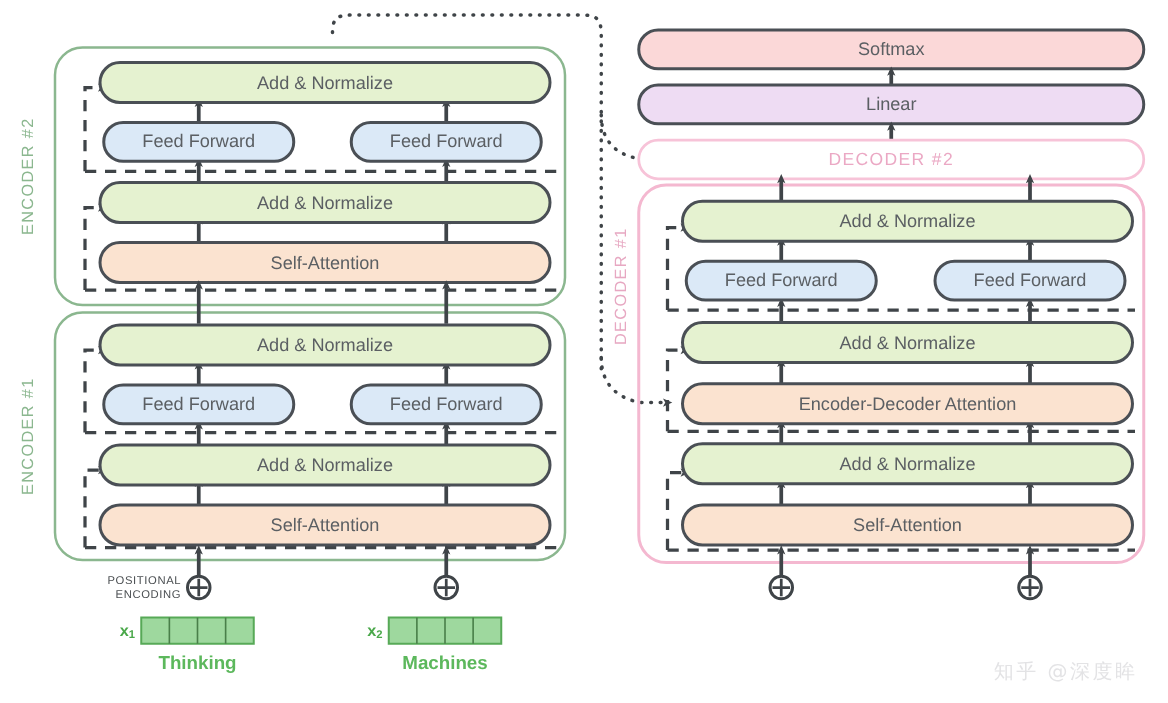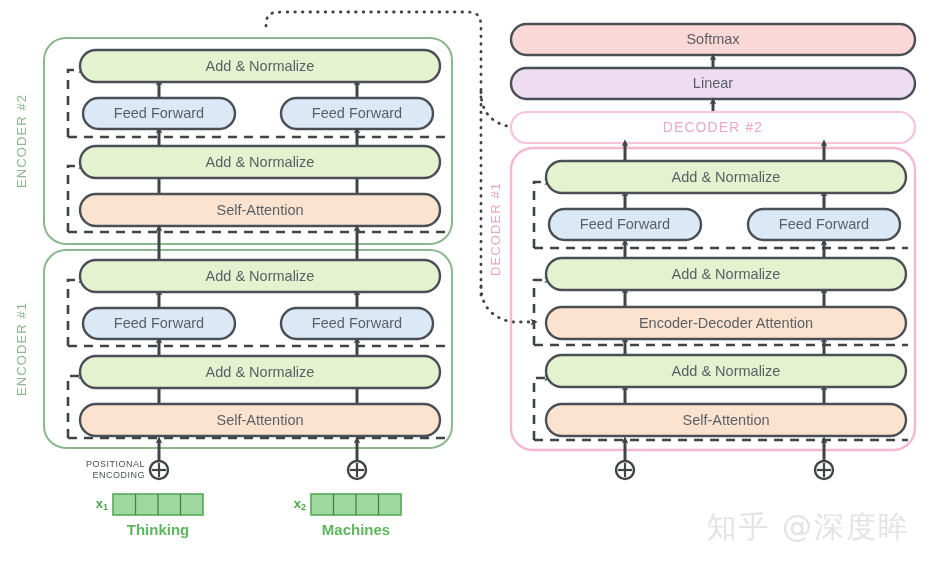--- a/index.html
+++ b/index.html
@@ -71,21 +71,21 @@
     dominant-baseline: middle;
   }
   .xsub {
     font-size: 9px;
   }
   .watermark {
     position: absolute;
     right: 24px;
     bottom: 14px;
     font-family: "DejaVu Sans", sans-serif;
-    font-size: 30px;
+    font-size: 16px;
     color: #e3e3e5;
     letter-spacing: 2px;
     user-select: none;
     white-space: nowrap;
   }
 </style>
 </head>
 <body>
 
 <div id="diagram-root">

